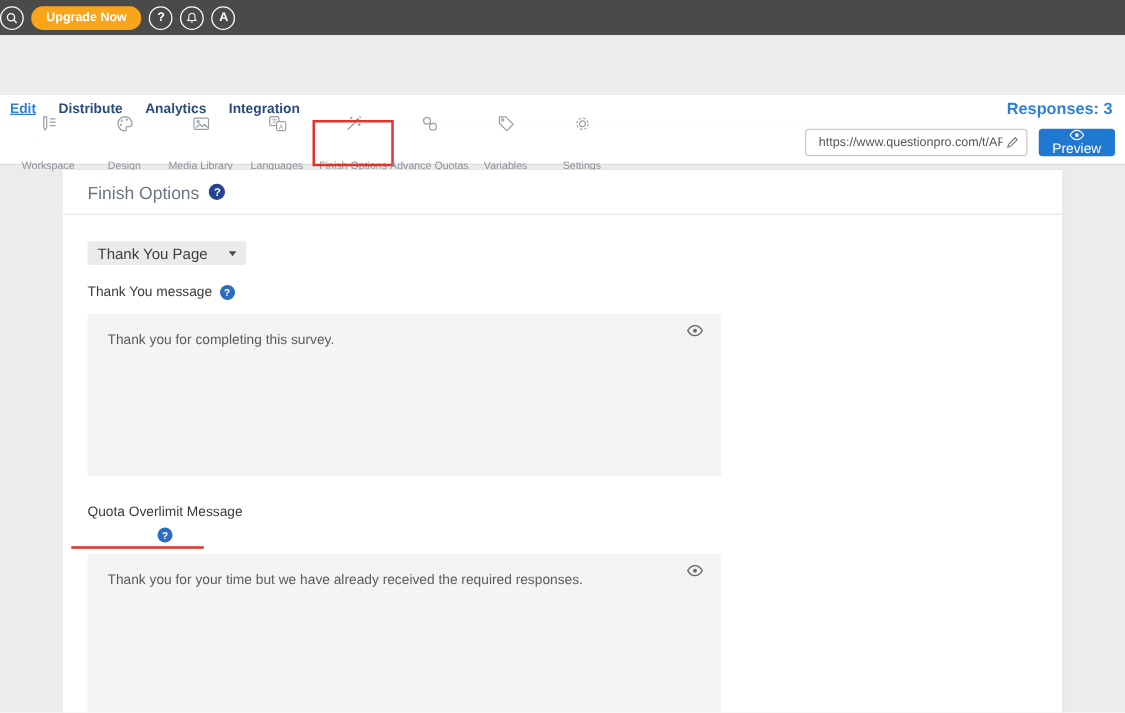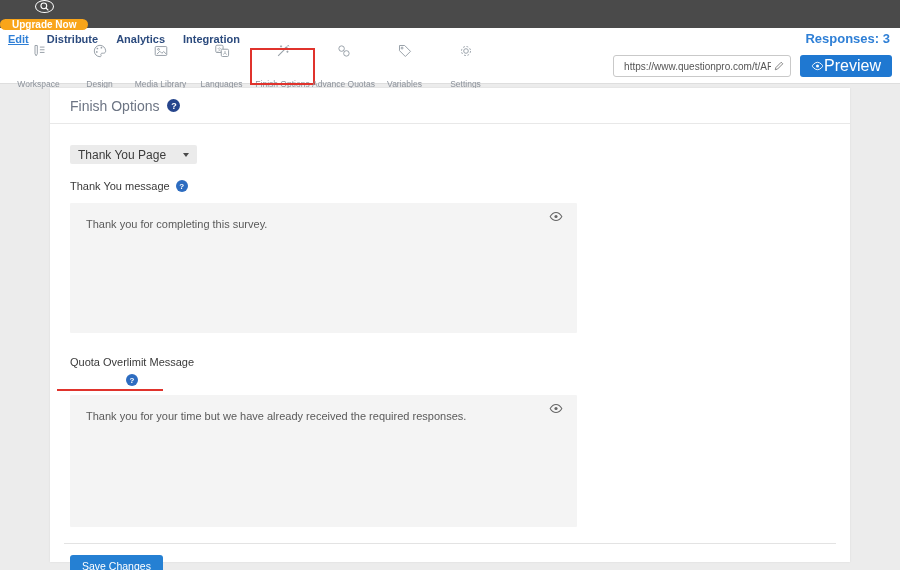--- a/index.html
+++ b/index.html
@@ -11,38 +11,38 @@
   }
   
   .topbar { height:28px; background:#4a4a4a; display:flex; align-items:stretch; color:#fff; }
   .brand { width:90px; background:#1e87dd; display:flex; align-items:center; padding:0 9px; gap:6px; font-size:12px; cursor:pointer; }
   .brand-label { color:#fff; }
   .caret-down { width:0; height:0; border-left:4px solid transparent; border-right:4px solid transparent; border-top:4px solid #fff; }
   .breadcrumb { display:flex; align-items:center; gap:11px; padding-left:24px; font-size:12px; flex:1; }
   .bc-folder { color:#9db1cc; cursor:pointer; }
   .bc-sep { color:#8f8f8f; font-size:11px; }
   .bc-current { color:#ffffff; }
-  .topbar-right { display:flex; align-items:center; gap:6px; padding-right:8px;flex-direction:column; }
+  .topbar-right { display:flex; align-items:center; gap:6px; padding-right:8px; }
   .circle-btn { width:19px; height:19px; border:1.5px solid #fff; border-radius:50%; display:flex; align-items:center; justify-content:center; font-size:10px; font-weight:bold; color:#fff; cursor:pointer; background:transparent; padding:0; }
   .upgrade-btn { height:19px; padding:0 12px; background:#f9a51a; border:none; border-radius:10px; color:#fff; font-size:10px; font-weight:bold; display:flex; align-items:center; cursor:pointer; }
   
-  .subnav { height:21px; background:#fff; display:flex; align-items:center; font-size:11px; font-weight:bold; padding:0 8px; }
+  .subnav { height:21px; background:#fff; display:flex; align-items:center; font-size:11px; font-weight:bold; padding:0 8px;margin-top:48px; }
   .subnav-item { margin-right:18px; color:#2b4a7d; cursor:pointer; }
   .subnav-item.active { color:#2e7fd6; text-decoration:underline; }
   .responses { margin-left:auto; color:#2e7fd6; font-size:13px; font-weight:bold; padding-right:2px; }
   
   .toolbar { height:35px; background:#fff; border-bottom:1px solid #dedede; display:flex; align-items:center; padding:0 8px; }
   .tool-item { width:61px; height:33px; display:flex; flex-direction:column; align-items:center; justify-content:center; gap:20px; cursor:pointer; }
   .tool-item svg { width:16px; height:16px; display:block; }
   .tool-label { font-size:8.5px; color:#8d939c; white-space:nowrap; }
   .tool-item.annotated { outline:2px solid #e0332c; }
   .toolbar-right { margin-left:auto; display:flex; align-items:center; gap:9px; }
   .url-wrap { display:flex; align-items:center; border:1px solid #c9c9c9; border-radius:3px; height:22px; width:178px; background:#fff; padding:0 5px 0 8px; }
   .url-wrap input { border:none; outline:none; flex:1; min-width:0; font-size:10px; color:#555; background:transparent; font-family:inherit; }
-  .preview-btn { height:22px; background:#1f78d1; color:#fff; border:none; border-radius:3px; font-size:16px; display:flex; align-items:center; gap:0; padding:0 11px; cursor:pointer; font-family:inherit; }
+  .preview-btn { height:22px; background:#1f78d1; color:#fff; border:none; border-radius:3px; font-size:11px; display:flex; align-items:center; gap:0; padding:0 11px; cursor:pointer; font-family:inherit;flex-direction:column; }
   
   .page { padding:4px 50px 0; }
   .card { background:#fff; height:474px; box-shadow:0 0 2px rgba(0,0,0,.08); position:relative; }
   .card-title { display:flex; align-items:center; gap:8px; height:36px; padding:0 20px; border-bottom:1px solid #e8e8e8; font-size:14px; color:#6d7584; font-weight:normal; margin:0; }
   .help-badge { width:13px; height:13px; border-radius:50%; background:#26458c; color:#fff; font-size:9px; font-weight:bold; display:inline-flex; align-items:center; justify-content:center; cursor:pointer; flex:none; }
   .card-body { padding:0 20px; }
   .select-box { margin-top:21px; width:127px; height:19px; background:#ebebeb; border-radius:2px; display:flex; align-items:center; justify-content:space-between; padding:0 8px; font-size:12px; color:#3c3c3c; cursor:pointer; }
   .select-caret { width:0; height:0; border-left:3.5px solid transparent; border-right:3.5px solid transparent; border-top:4px solid #4a4a4a; }
   .field-label { margin-top:16px; display:inline-flex; align-items:center; gap:6px; font-size:11px; color:#3a3a3a; position:relative; }
   .field-label .help-badge { width:12px; height:12px; font-size:8px; background:#2d6cc0; }

